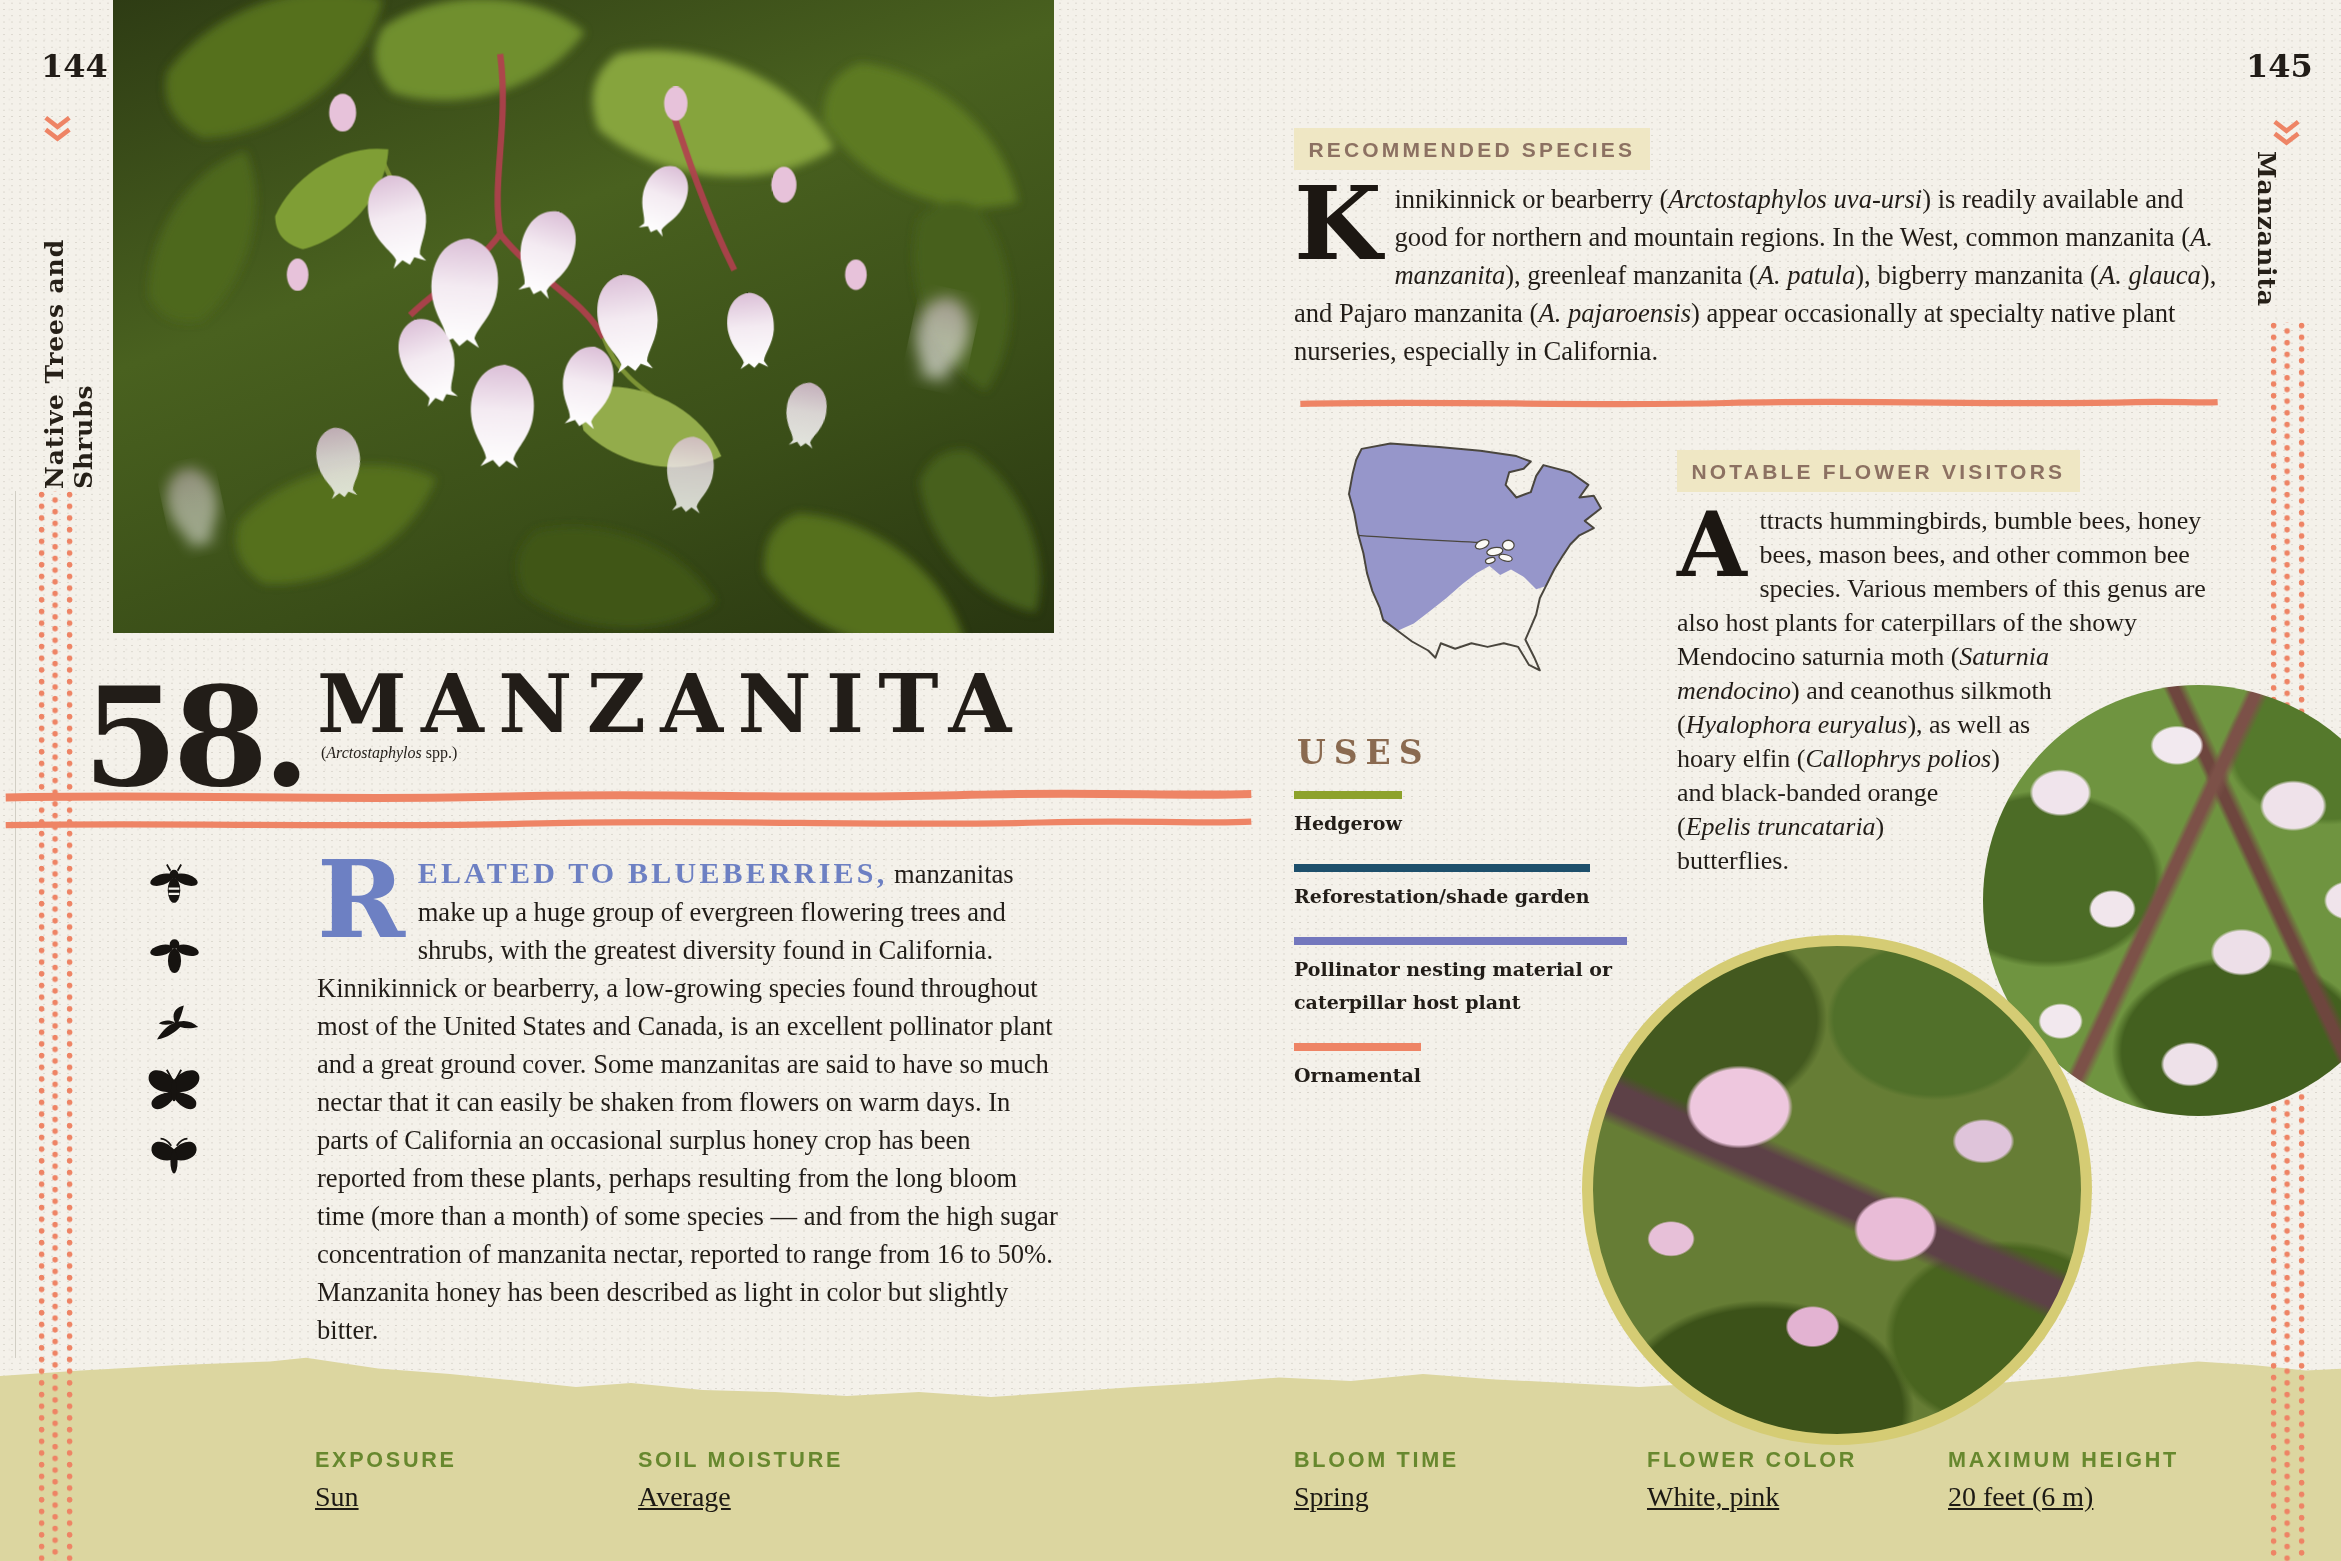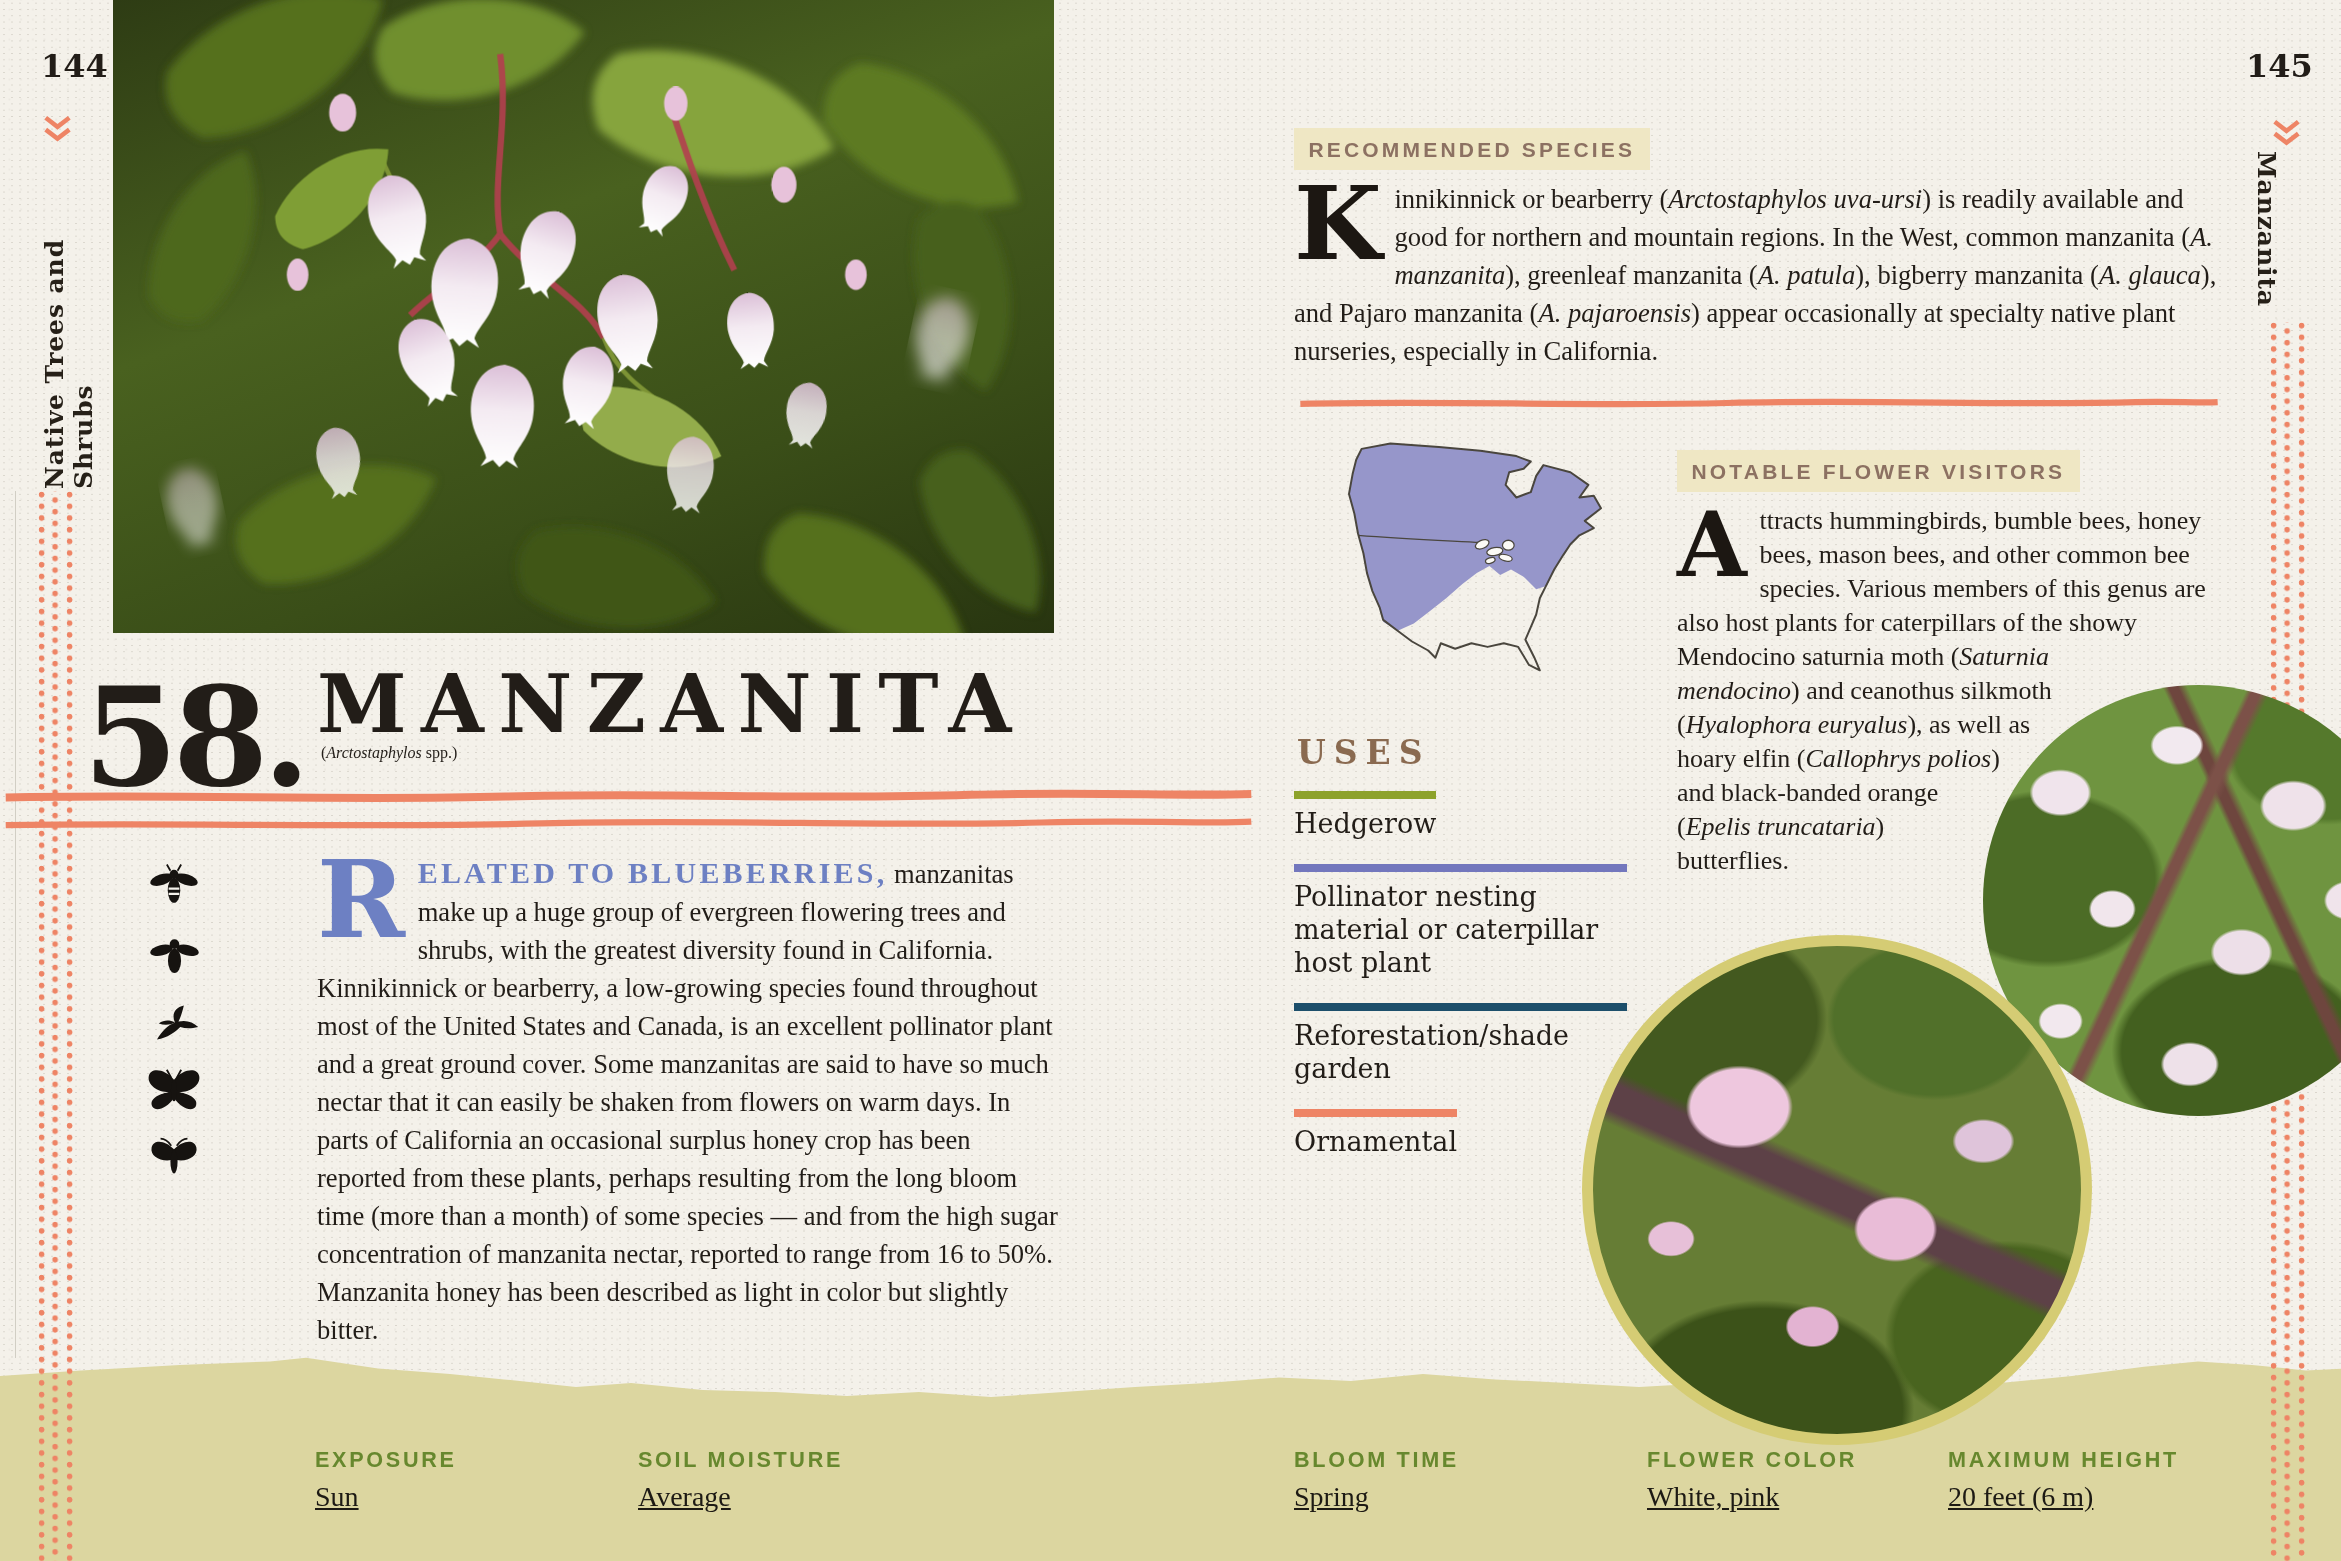--- a/index.html
+++ b/index.html
@@ -49,21 +49,21 @@
   .rich-para{font-size:26.6px;line-height:38px;z-index:5;}
   .rich-para .it, .it{font-style:italic;}
   .visitors{font-size:26px;line-height:34px;}
   .circ-wrap{float:right;width:238px;height:374px;
     shape-outside:polygon(238px 135px,167px 177px,101px 219px,54px 270px,23.4px 324px,7.2px 374px,238px 374px);}
   .uses-h{left:1297px;top:733px;font-family:"DejaVu Serif",serif;font-weight:700;
     font-size:33px;letter-spacing:8px;color:var(--heading-brown);z-index:5;}
   .uses-list{left:1294px;top:791px;width:338px;z-index:5;}
   .uitem{width:fit-content;max-width:333px;margin-bottom:24px;}
   .ubar{height:8px;width:100%;margin-bottom:8px;}
-  .ulabel{font-family:"DejaVu Serif",serif;font-weight:400;font-size:27px;line-height:33px;}
+  .ulabel{font-family:"DejaVu Serif",serif;font-weight:700;font-size:19px;line-height:33px;}
   .map{left:1304px;top:438px;z-index:4;}
   
   .circle-photo{border-radius:50%;z-index:4;}
   .circle-bottom{left:1582px;top:935px;width:510px;height:510px;box-sizing:border-box;
     border:11.7px solid var(--circle-ring);
     background-color:#667d35;
     background-image:
       radial-gradient(81px 63px at 30% 33%,#eec7de 0 60%,transparent 66%),
       radial-gradient(63px 50px at 62% 58%,#e9bcd7 0 60%,transparent 66%),
       radial-gradient(41px 31.5px at 45% 78%,#e3b3d2 0 60%,transparent 66%),
@@ -279,26 +279,26 @@
     </g>
   </svg>
 
   <div class="abs uses-h">USES</div>
   <div class="abs uses-list" id="uses-list">
       <div class="uitem">
         <div class="ubar" style="background: rgb(141, 162, 43);"></div>
         <div class="ulabel">Hedgerow</div>
       </div>
       <div class="uitem">
+        <div class="ubar" style="background: rgb(29, 79, 107);"></div>
+        <div class="ulabel">Reforestation/shade garden</div>
+      </div>
+      <div class="uitem">
         <div class="ubar" style="background: rgb(115, 119, 189);"></div>
         <div class="ulabel">Pollinator nesting material or caterpillar host plant</div>
-      </div>
-      <div class="uitem">
-        <div class="ubar" style="background: rgb(29, 79, 107);"></div>
-        <div class="ulabel">Reforestation/shade garden</div>
       </div>
       <div class="uitem">
         <div class="ubar" style="background: rgb(238, 132, 101);"></div>
         <div class="ulabel">Ornamental</div>
       </div>
     </div>
 
   <div class="abs badge" style="left:1677px;top:450px;">NOTABLE FLOWER VISITORS</div>
   <div class="abs rich-para visitors" style="left:1677px;top:504px;width:533px;">
     <div class="circ-wrap"></div>

